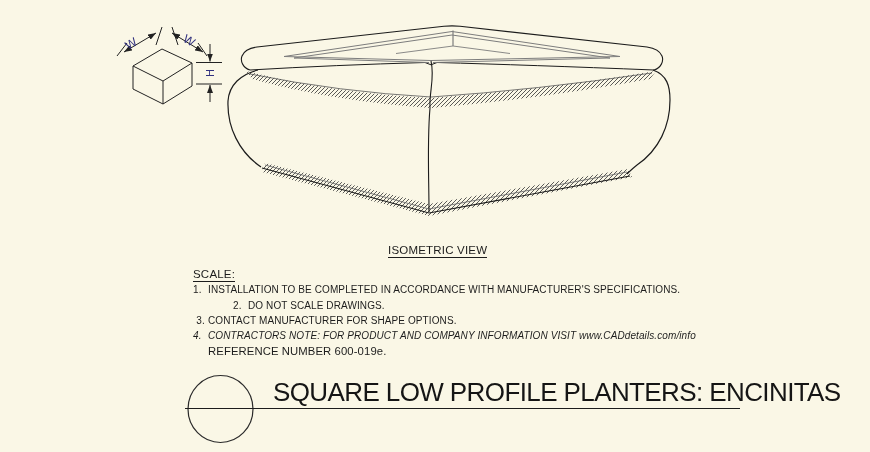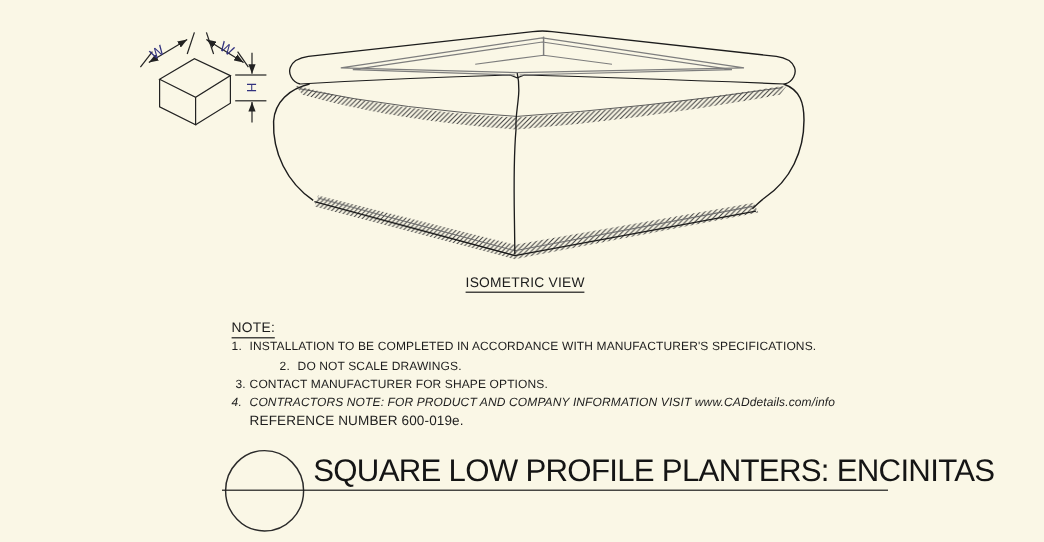--- a/index.html
+++ b/index.html
@@ -14,21 +14,21 @@
     font-size:11.5px;letter-spacing:.2px;white-space:nowrap;
   }
   .underline{border-bottom:1.2px solid #1c1c1c;padding-bottom:1px;}
   .note-row{
     position:absolute;left:193px;font-size:10px;letter-spacing:.1px;
     white-space:nowrap;color:#1d1d1d;
   }
   .note-num{display:inline-block;width:15px;}
   .note-cont{position:absolute;left:208px;font-size:11.3px;letter-spacing:.1px;white-space:nowrap;color:#1d1d1d;}
   .sheet-title{
-    position:absolute;left:261px;top:377px;font-size:26px;letter-spacing:-.6px;
+    position:absolute;left:273px;top:377px;font-size:26px;letter-spacing:-.6px;
     white-space:nowrap;color:#151515;text-align:right;
   }
   .title-rule{
     position:absolute;left:185px;top:408px;width:555px;height:0;
     border-top:1.6px solid #1c1c1c;
   }
 </style>
 </head>
 <body>
 
@@ -85,26 +85,26 @@
     <path stroke="#1c1c1c" stroke-width="1.2" d="M258,70 C241,74 229,85 228,101 C227,127 239,152 261,167"></path>
     <path stroke="#1c1c1c" stroke-width="1.2" d="M653,70 C667,75 670,86 670,100 C670,126 659,150 637,165 C633,168 630,171 627,174"></path>
     <path stroke="#1c1c1c" stroke-width="1.1" d="M431,61 C435,78 429,92 430,108 C427,142 429,178 429,212"></path>
   </g>
 
   <g fill="none" stroke="#2a2a2a">
     <ellipse cx="220.5" cy="409" rx="32.5" ry="33.5" stroke-width="1.2"></ellipse>
   </g>
 </svg>
 
-<div class="abs caption" style="left:388px;top:230px;">
+<div class="abs caption" style="left:388px;top:244px;">
   <span class="underline">ISOMETRIC VIEW</span>
 </div>
 
 <div class="abs caption" style="left:193px;top:268px;">
-  <span class="underline">NOTE:</span>
+  <span class="underline">SCALE:</span>
 </div>
 
 <div class="note-row" style="top:284px;">
   <span class="note-num">1.</span><span>INSTALLATION TO BE COMPLETED IN ACCORDANCE WITH MANUFACTURER'S SPECIFICATIONS.</span>
 </div>
 <div class="note-row" style="top:300px;margin-left:40px;">
   <span class="note-num">2.</span><span>DO NOT SCALE DRAWINGS.</span>
 </div>
 <div class="note-row" style="top:315px;text-align:center;">
   <span class="note-num">3.</span><span>CONTACT MANUFACTURER FOR SHAPE OPTIONS.</span>

